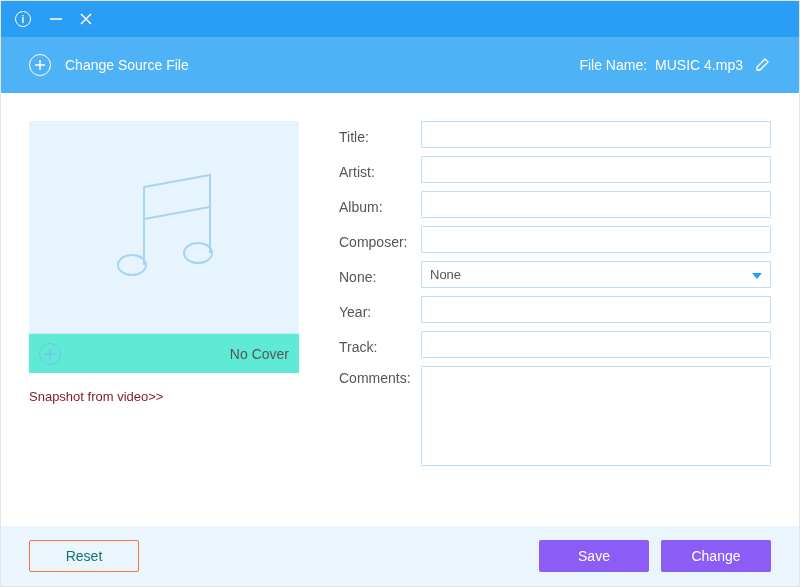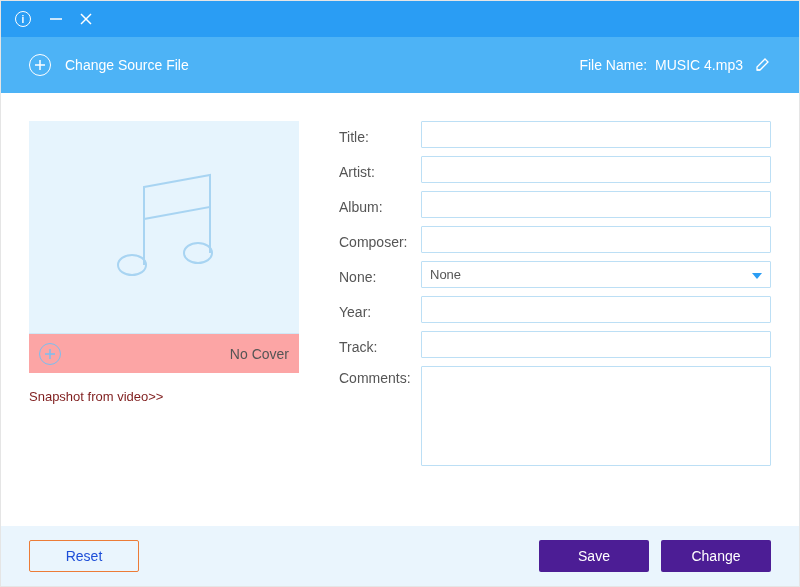--- a/index.html
+++ b/index.html
@@ -17,42 +17,42 @@
   .subheader .change-src { flex: 1; }
   .subheader .filename-label { margin-right: 8px; }
   .subheader .filename-val { margin-right: 12px; }
   .subheader .edit-icon { cursor: pointer; }
   
   .content { flex: 1; display: flex; padding: 28px 28px 10px 28px; gap: 40px; }
   
   .cover-col { width: 270px; }
   .cover-box { width: 270px; height: 252px; background: #e6f4fd; display: flex; flex-direction: column; }
   .cover-art { flex: 1; display: flex; align-items: center; justify-content: center; }
-  .cover-footer { height: 40px; background: #fca5a5; border-top: 1px solid #d0e8f7; display: flex; align-items: center; padding: 0 10px; }
+  .cover-footer { height: 40px; background: #5eead4; border-top: 1px solid #d0e8f7; display: flex; align-items: center; padding: 0 10px; }
   .cover-footer .add-cover { width: 22px; height: 22px; border: 1.5px solid #7bbef0; border-radius: 50%; display: flex; align-items: center; justify-content: center; cursor: pointer; }
   .cover-footer .spacer { flex: 1; }
   .cover-footer .no-cover { color: #555; font-size: 14px; }
   .snapshot-link { margin-top: 16px; color: #7f1d1d; font-size: 13px; cursor: pointer; }
   
   .form-col { flex: 1; }
   .form-row { display: flex; align-items: center; margin-bottom: 8px; }
   .form-row.comments { align-items: flex-start; }
   .form-label { width: 82px; color: #555; font-size: 14px; padding-top: 4px; }
   .form-row input[type=text], .form-row textarea, .form-row .select {
     flex: 1; height: 27px; border: 1px solid #bcdff5; border-radius: 1px; font-size: 13px; padding: 0 8px; color: #555; outline: none; background: #fff;
   }
   .form-row textarea { height: 100px; resize: none; padding: 6px 8px; }
   .select { display: flex; align-items: center; justify-content: space-between; cursor: pointer; }
   .select .chev { color: #2a9df4; }
   
   .footer { height: 60px; background: #eaf5fd; display: flex; align-items: center; padding: 0 28px; gap: 12px; }
   .footer .spacer { flex: 1; }
   .btn { height: 32px; width: 110px; border-radius: 2px; font-size: 14px; display: flex; align-items: center; justify-content: center; cursor: pointer; user-select: none; }
-  .btn-reset { border: 1px solid #ec7c37; color: #1d4ed8; background: transparent; }
-  .btn-primary { background: #4c1d95; color: #fff; }
+  .btn-reset { border: 1px solid #ec7c37; color: #0f766e; background: transparent; }
+  .btn-primary { background: #8b5cf6; color: #fff; }
 </style>
 </head>
 <body>
 
 <div class="window">
 
   <div class="titlebar">
     <div class="info-icon">i</div>
     <div class="win-btn">
       <svg width="14" height="14" viewBox="0 0 14 14">

